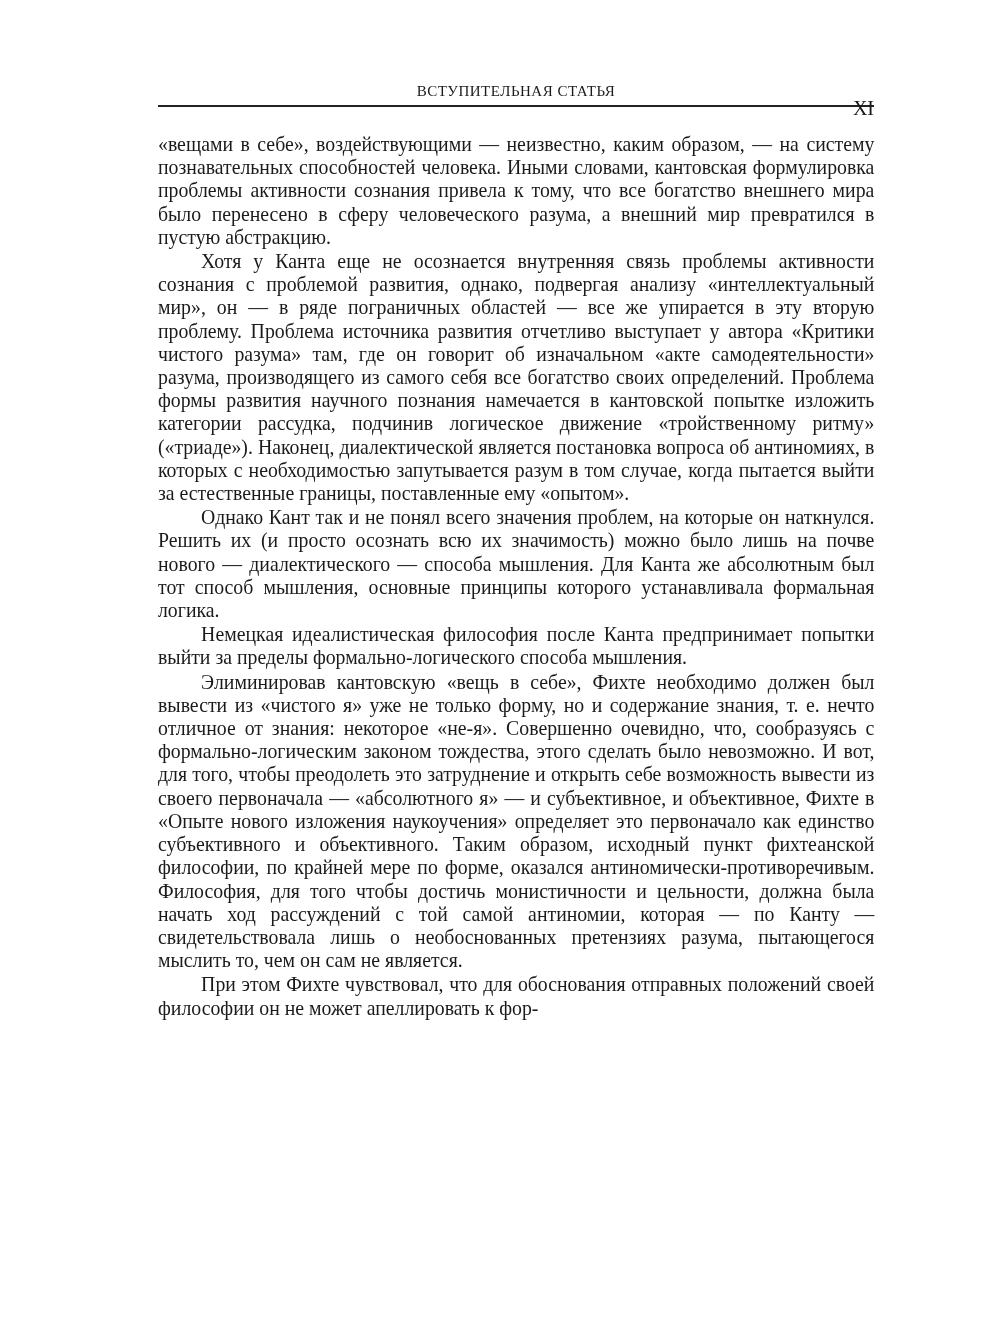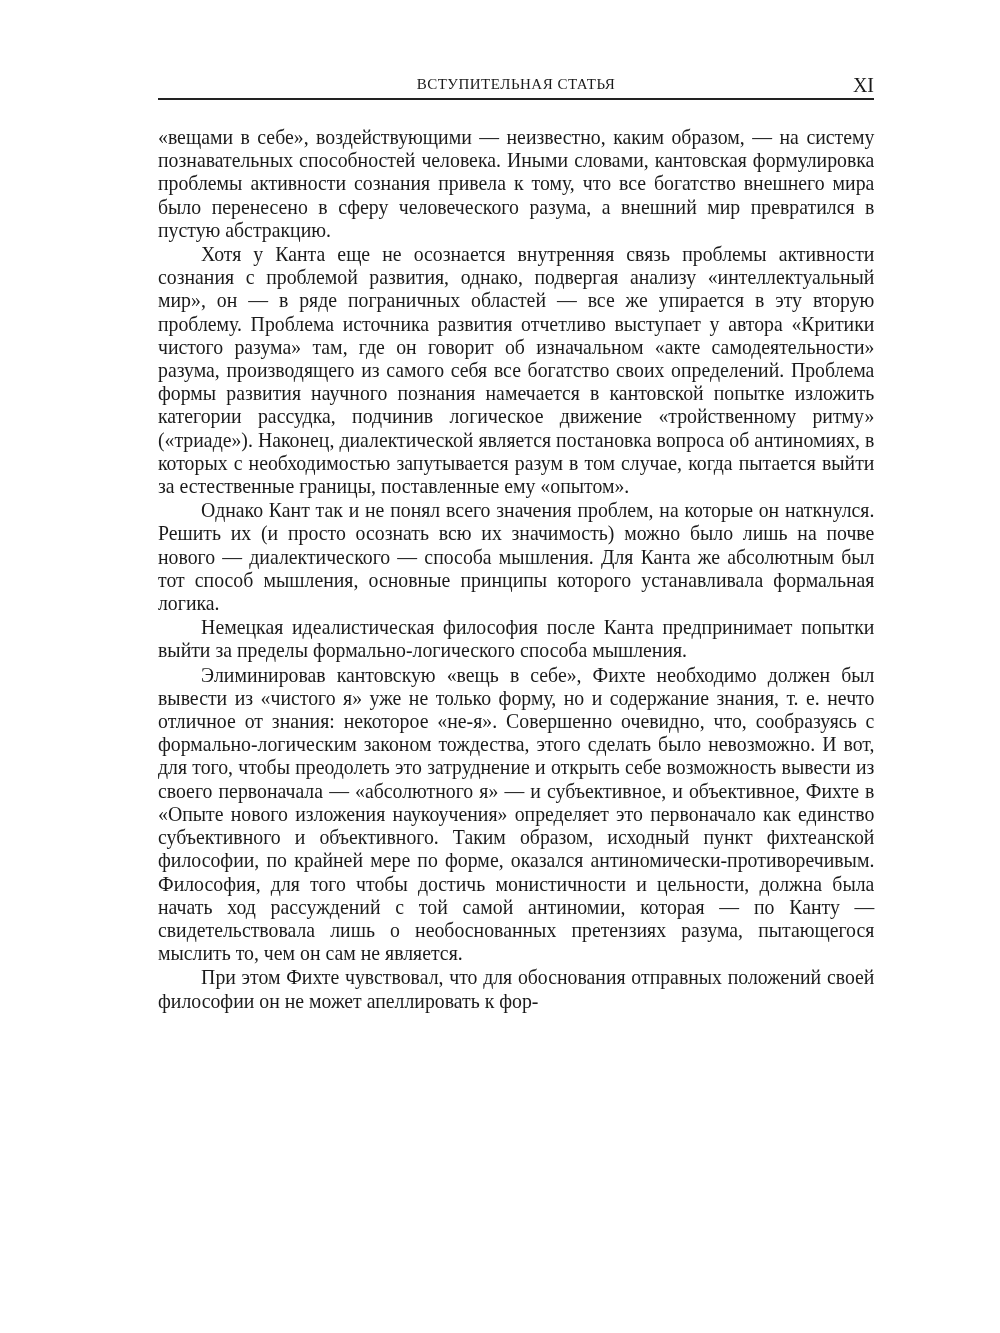--- a/index.html
+++ b/index.html
@@ -19,35 +19,36 @@
       position: absolute;
       left: 158px;
       top: 74px;
       width: 716px;
     }
     .running-head {
       position: relative;
       height: 24px;
       border-bottom: 2px solid #222;
       margin-bottom: 26px;
+      margin-top: 7px;
     }
     .running-title {
       position: absolute;
       left: 0;
       right: 0;
       top: 2px;
       text-align: center;
       font-size: 15px;
       letter-spacing: 0.5px;
       font-family: "Liberation Serif", "DejaVu Serif", serif;
     }
     .page-number {
       position: absolute;
       right: 0;
-      top: 0;
+      top: 16px;
       font-size: 20px;
       font-family: "Liberation Serif", serif;
     }
     .para {
       margin: 0;
       font-size: 20.2px;
       line-height: 23.2px;
       text-align: justify;
       font-family: "Liberation Serif", "DejaVu Serif", serif;
       transform: scaleX(0.98);

